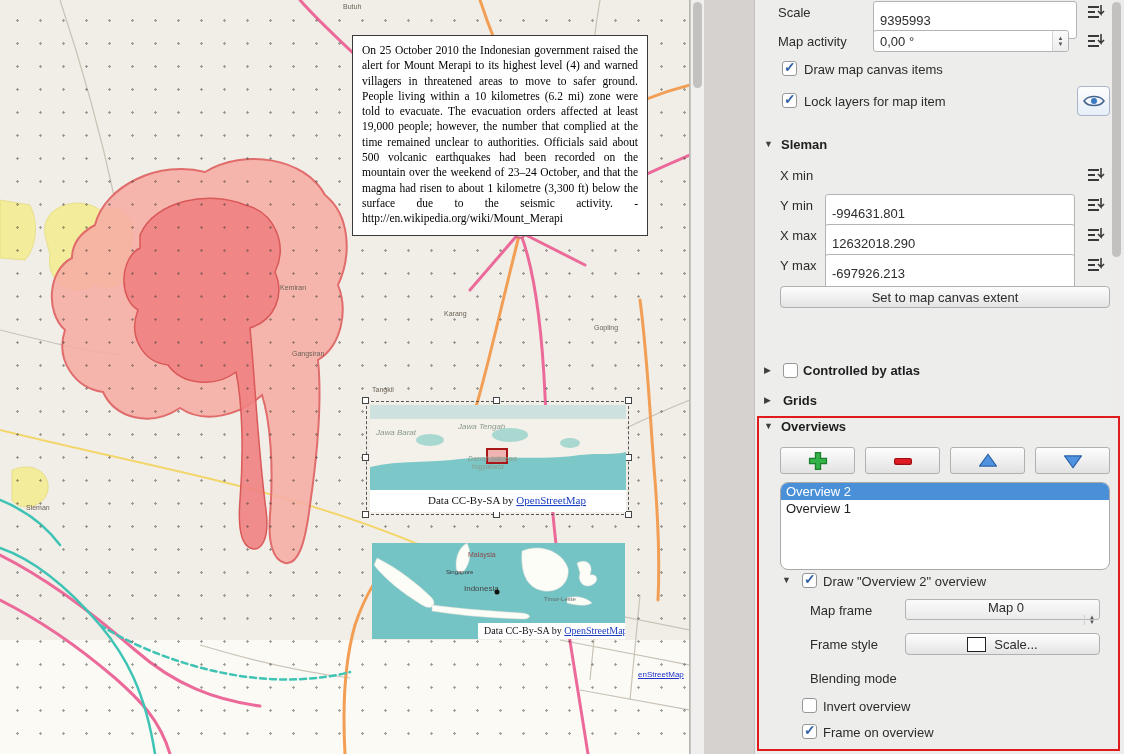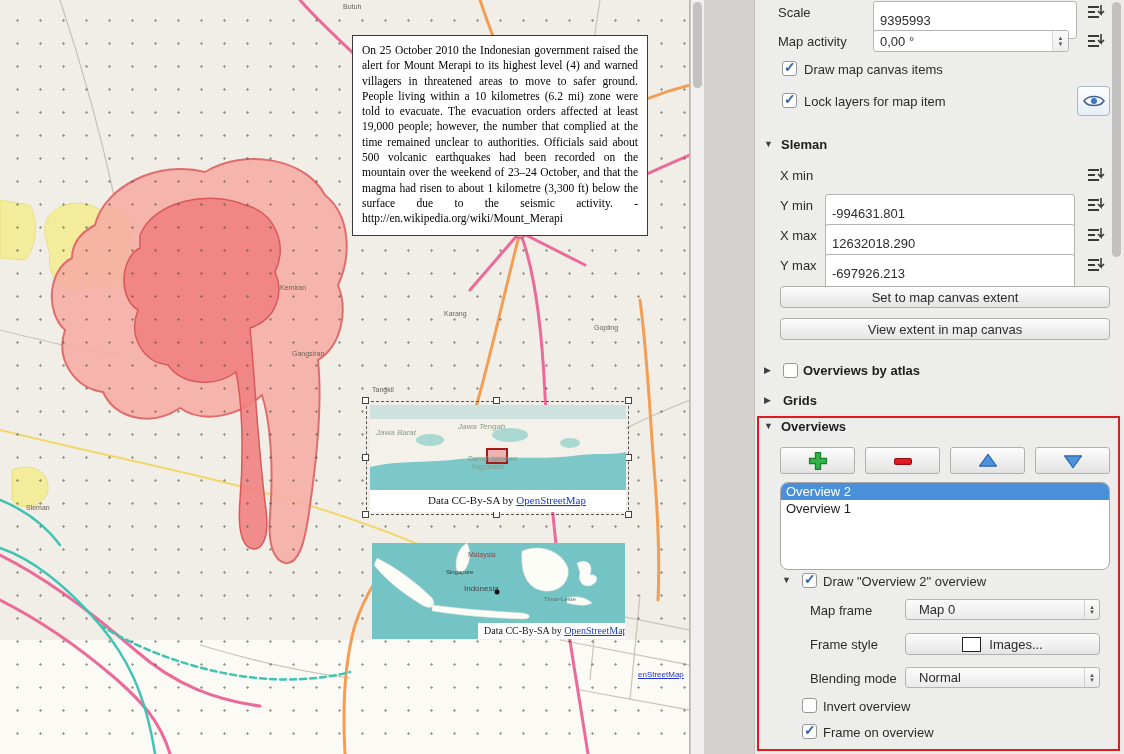--- a/index.html
+++ b/index.html
@@ -68,21 +68,21 @@
     border:1px solid #989898; border-radius:3px; }
   .chk.on::after { content:"✓"; position:absolute; left:1px; top:-3px;
     font-size:14px; font-weight:bold; color:#3465a4; }
   .chklabel { position:absolute; font-size:13px; color:#2c2c2c; }
   .tri { position:absolute; font-size:9px; color:#3f3f3f; }
   .hdr { position:absolute; font-weight:bold; font-size:13px; color:#1e1e1e; }
   .expr-btn { position:absolute; width:24px; height:22px; display:flex; align-items:center;
     justify-content:center; }
   .combo { position:absolute; height:21px; background:linear-gradient(#fbfbfb,#eaeaea);
     border:1px solid #b4b4b4; border-radius:3px; display:flex; align-items:center;
-    padding-left:13px; font-size:13px; }
+    padding-left:7px; font-size:13px;flex-direction:column; }
   .combo .cspin { margin-left:auto; width:15px; height:100%; display:flex; flex-direction:column;
     align-items:center; justify-content:center; font-size:6px; line-height:5px; color:#555;
     border-left:1px solid #cfcfcf; }
   #ov-list { position:absolute; background:#fff; border:1px solid #a9a9a9; border-radius:8px;
     overflow:hidden; }
   .ov-item { height:17px; line-height:17px; padding-left:5px; font-size:13px; color:#1c1c1c; }
   .ov-item.sel { background:#4a90d9; color:#fff; }
   .tool-btn { position:absolute; width:75px; height:27px; background:linear-gradient(#fdfdfd,#e2e2e2);
     border:1px solid #b0b0b0; border-radius:3px; display:flex; align-items:center; justify-content:center; }
   #eye-btn { position:absolute; width:33px; height:30px; background:linear-gradient(#fdfdfd,#e6eef8);
@@ -293,25 +293,24 @@
         <span>-697926.213</span>
       </div>
     <div class="expr-btn" style="left:328px;top:254px">
       <svg width="20" height="18" viewBox="0 0 20 18">
           <path d="M3 4 h11 M3 9 h7 M3 14 h11" stroke="#3a3a3a" stroke-width="2" fill="none"></path>
           <path d="M16 2 v9 l-3 -3 m3 3 l3 -3" stroke="#3a3a3a" stroke-width="1.6" fill="none"></path>
         </svg>
     </div>
 
     <div class="gbtn" style="left:25px;top:286px;width:330px">Set to map canvas extent</div>
-    <div class="gbtn" style="left:25px;top:318px;width:330px">View extent in map canvas</div>
 
     <span class="tri" style="left:9px;top:365px">▶</span>
     <span class="chk" style="left:28px;top:363px"></span>
-    <span class="hdr" style="left:48px;top:363px">Overviews by atlas</span>
+    <span class="hdr" style="left:48px;top:363px">Controlled by atlas</span>
 
     <span class="tri" style="left:9px;top:395px">▶</span>
     <span class="hdr" style="left:28px;top:393px">Grids</span>
 
     <span class="tri" style="left:9px;top:421px">▼</span>
     <span class="hdr" style="left:26px;top:419px">Overviews</span>
 
     <div class="tool-btn" style="left:25px;top:447px">
       <svg width="22" height="22" viewBox="0 0 26 26">
         <path d="M10 3 h6 v7 h7 v6 h-7 v7 h-6 v-7 H3 v-6 h7 Z" fill="#33b347" stroke="#1c7f2c" stroke-width="1.5"></path>
@@ -344,28 +343,24 @@
 
     <span class="flabel" style="left:55px;top:603px">Map frame</span>
     <div class="combo" style="left:150px;top:599px;width:195px">
       <span>Map 0</span>
       <span class="cspin">▲<br>▼</span>
     </div>
 
     <span class="flabel" style="left:55px;top:637px">Frame style</span>
     <div class="gbtn" style="left:150px;top:633px;width:195px">
       <span class="swatch"></span>
-      <span>Images...</span>
+      <span>Scale...</span>
     </div>
 
     <span class="flabel" style="left:55px;top:671px">Blending mode</span>
-    <div class="combo" style="left:150px;top:667px;width:195px">
-      <span>Normal</span>
-      <span class="cspin">▲<br>▼</span>
-    </div>
 
     <span class="chk" style="left:47px;top:698px"></span>
     <span class="chklabel" style="left:68px;top:699px">Invert overview</span>
 
     <span class="chk on" style="left:47px;top:724px"></span>
     <span class="chklabel" style="left:68px;top:725px">Frame on overview</span>
   </div>
 
   <div id="red-annot"></div>
 

